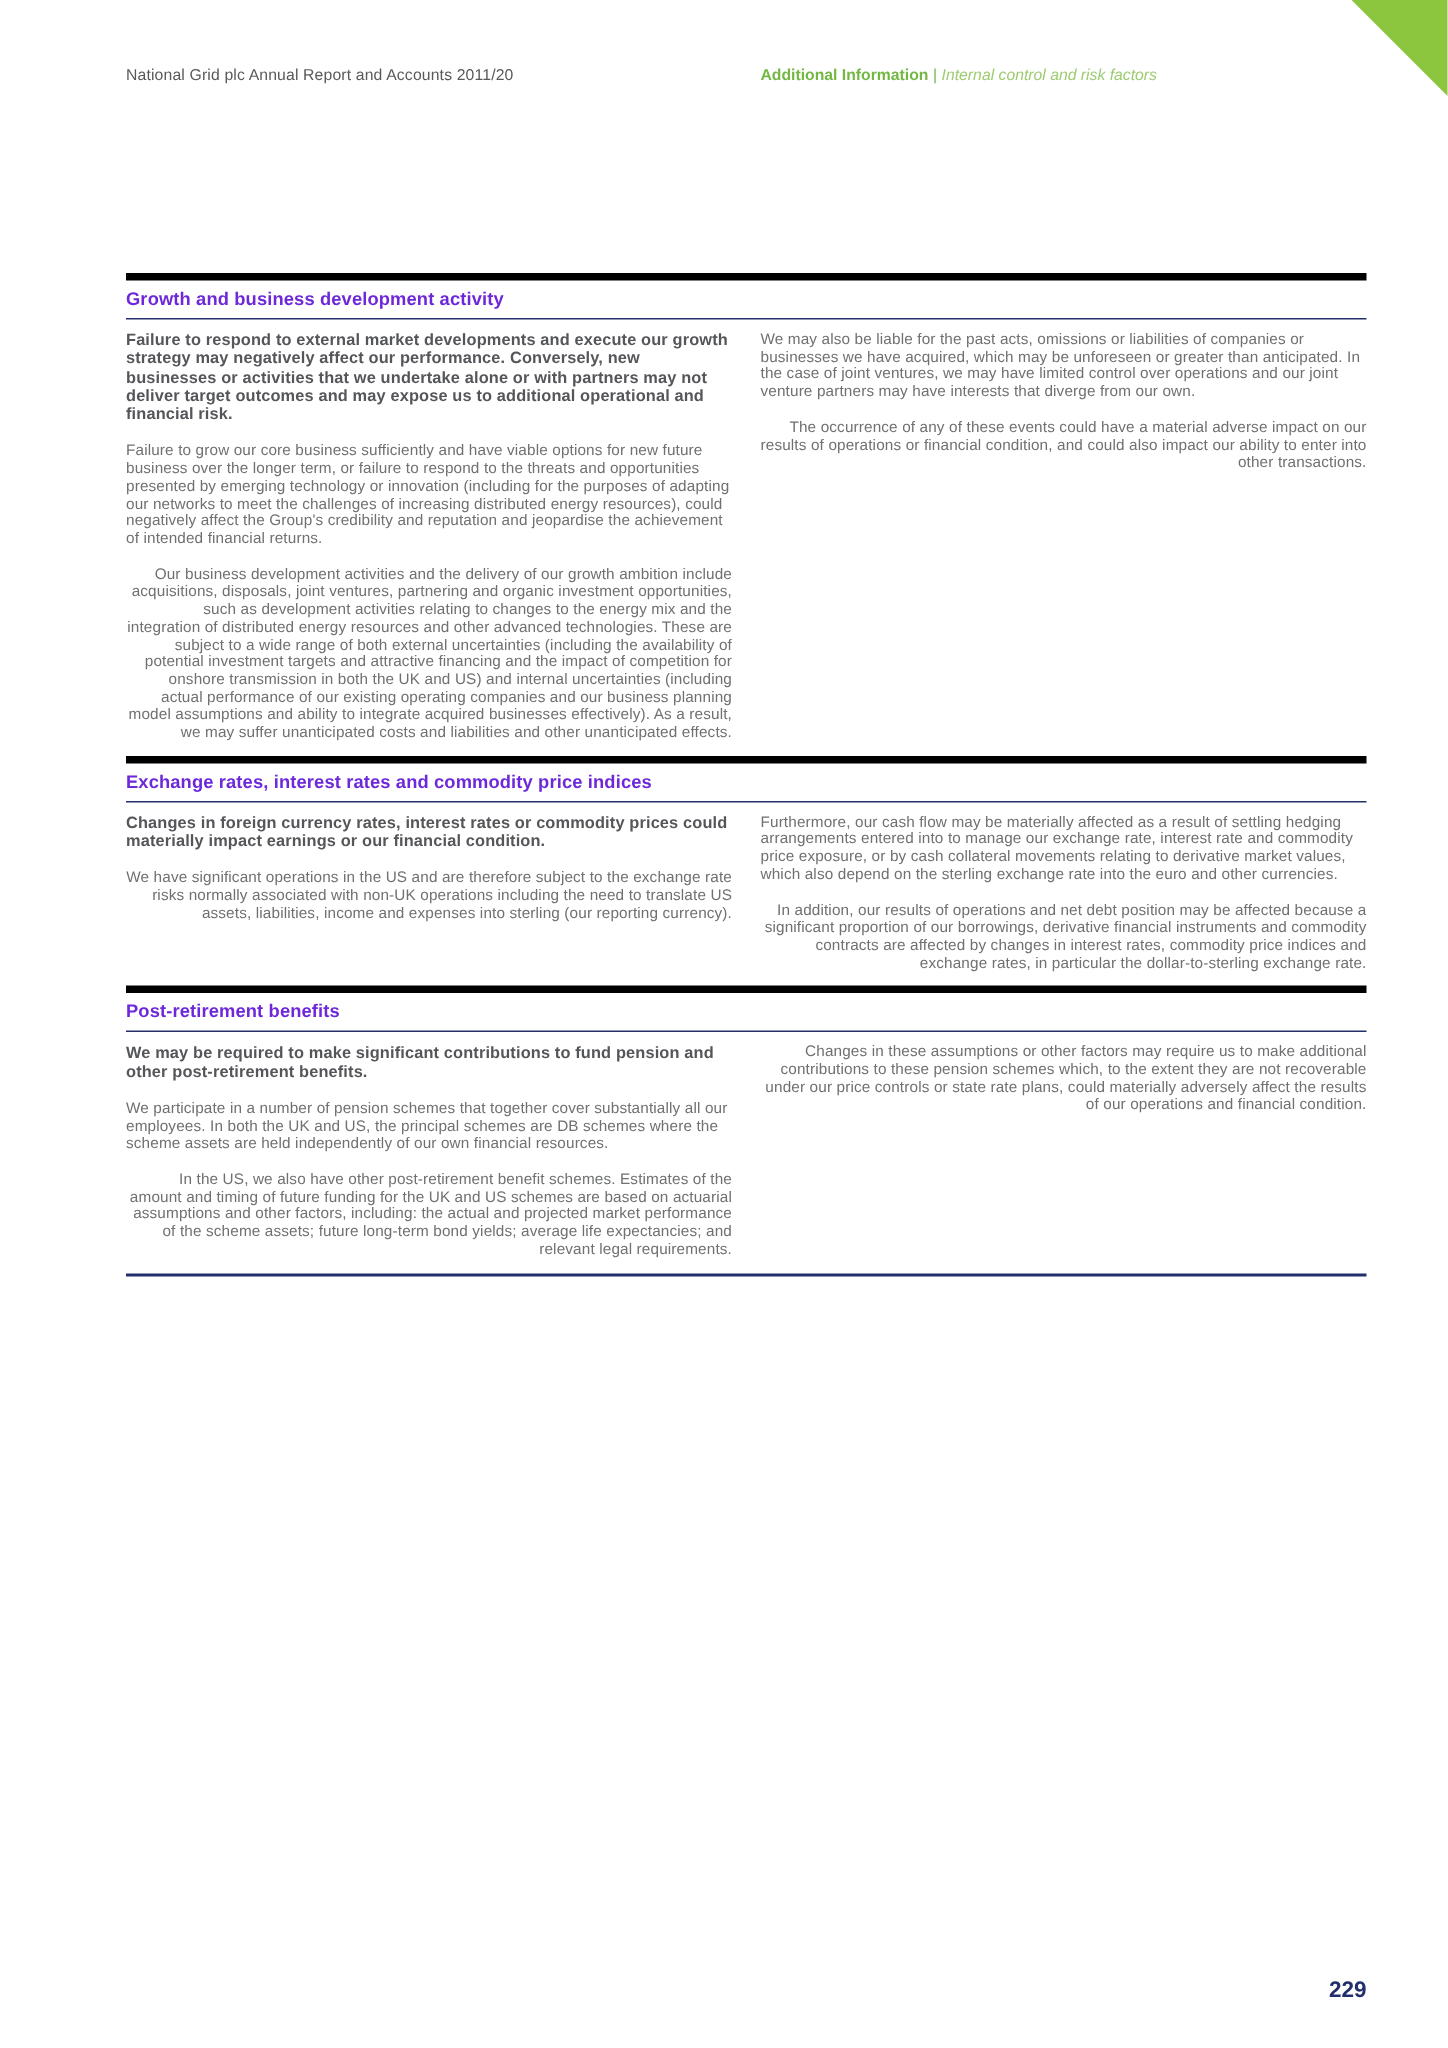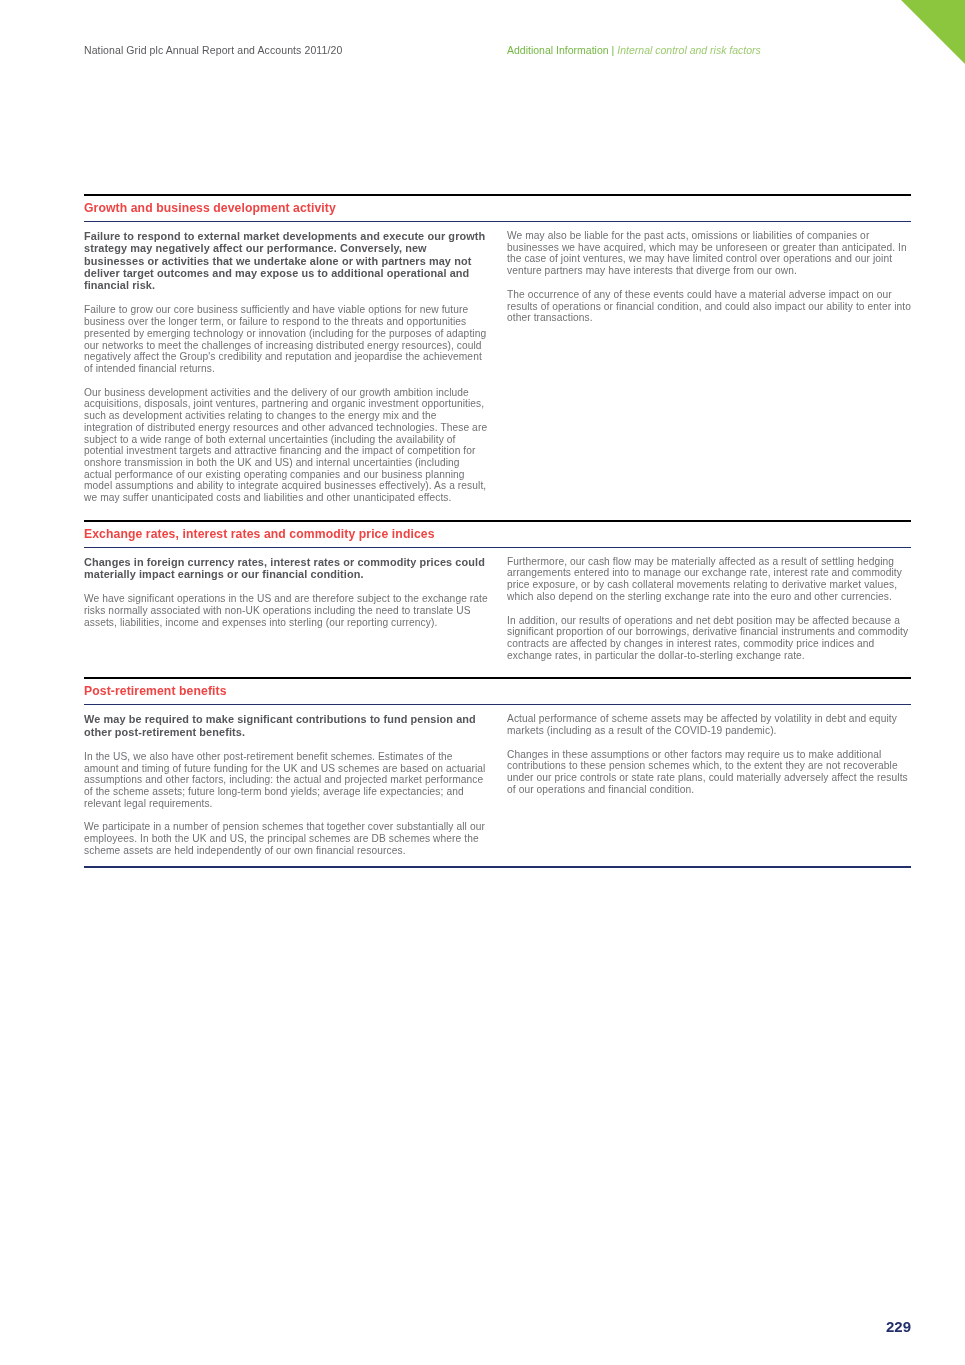--- a/index.html
+++ b/index.html
@@ -43,21 +43,21 @@
     letter-spacing: 0.1px;
   }
   .header-right {
     position: absolute;
     left: 423px;
     top: 0;
     white-space: nowrap;
   }
   .header-section-label {
     color: #74b743;
-    font-weight: normal;
+    font-weight: bold;
   }
   .header-separator {
     color: #74b743;
     font-weight: normal;
     padding: 0 3px;
   }
   .header-subsection-label {
     color: #9dcb70;
     font-style: italic;
   }
@@ -66,25 +66,25 @@
   .content {
     position: absolute;
     top: 178px;
     left: 84px;
     width: 827px;
   }
   .risk-section {
     margin-bottom: 9px;
   }
   .section-title {
-    margin: 16px 0 8px 0;
+    margin: 4px 0 8px 0;
     padding: 5px 0 6px 0;
-    border-top: 2px solid #000000;
+    border-top: 5px solid #000000;
     border-bottom: 1.5px solid #232f6b;
-    color: #ef4444;
+    color: #6d28d9;
     font-size: 12.2px;
     font-weight: bold;
     letter-spacing: 0.1px;
   }
   .columns {
     display: flex;
     gap: 19px;
   }
   .col {
     width: 404px;
@@ -92,20 +92,21 @@
   }
   .col p {
     margin: 0 0 12px 0;
     font-size: 10.2px;
     line-height: 11.7px;
     color: #6f7072;
     letter-spacing: 0.1px;
   }
   .col p:last-child {
     margin-bottom: 0;
+    text-align: right;
   }
   .col p.lead {
     font-size: 10.9px;
     line-height: 12.3px;
     font-weight: bold;
     color: #55565a;
     margin-bottom: 13px;
   }
   .closing-rule {
     border: none;
@@ -166,25 +167,24 @@
         <p>In addition, our results of operations and net debt position may be affected because a significant proportion of our borrowings, derivative financial instruments and commodity contracts are affected by changes in interest rates, commodity price indices and exchange rates, in particular the dollar-to-sterling exchange rate.</p>
       </div>
     </div>
   </section>
 
   <section class="risk-section">
     <h2 class="section-title">Post-retirement benefits</h2>
     <div class="columns">
       <div class="col">
         <p class="lead">We may be required to make significant contributions to fund pension and other post-retirement benefits.</p>
+        <p>We participate in a number of pension schemes that together cover substantially all our employees. In both the UK and US, the principal schemes are DB schemes where the scheme assets are held independently of our own financial resources.</p>
         <p>In the US, we also have other post-retirement benefit schemes. Estimates of the amount and timing of future funding for the UK and US schemes are based on actuarial assumptions and other factors, including: the actual and projected market performance of the scheme assets; future long-term bond yields; average life expectancies; and relevant legal requirements.</p>
-        <p>We participate in a number of pension schemes that together cover substantially all our employees. In both the UK and US, the principal schemes are DB schemes where the scheme assets are held independently of our own financial resources.</p>
       </div>
       <div class="col">
-        <p>Actual performance of scheme assets may be affected by volatility in debt and equity markets (including as a result of the COVID-19 pandemic).</p>
         <p>Changes in these assumptions or other factors may require us to make additional contributions to these pension schemes which, to the extent they are not recoverable under our price controls or state rate plans, could materially adversely affect the results of our operations and financial condition.</p>
       </div>
     </div>
   </section>
 
   <hr class="closing-rule">
 
 </div>
 
 <div class="page-number">229</div>

